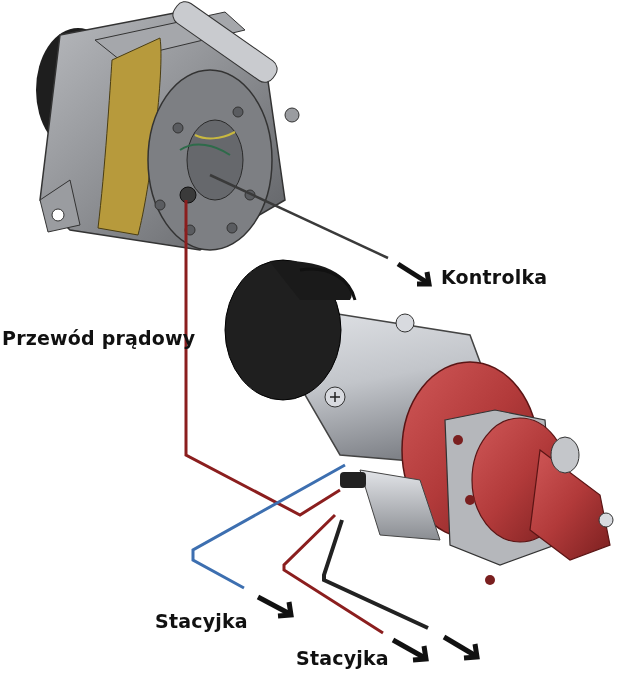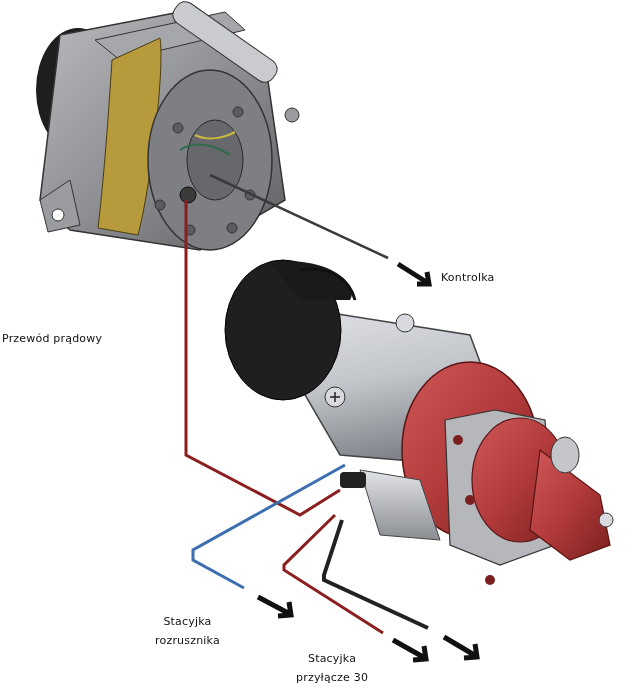--- a/index.html
+++ b/index.html
@@ -1,18 +1,18 @@
 <!DOCTYPE html>
 <html><head>
 <meta charset="utf-8">
 <style>
   html,body{margin:0;padding:0;background:#ffffff;}
   body{width:626px;height:691px;position:relative;overflow:hidden;font-family:"DejaVu Sans","Liberation Sans",sans-serif;}
   #stage{position:absolute;left:0;top:0;width:626px;height:691px;}
-  .label{position:absolute;font-weight:normal;color:#111;font-size:11px;line-height:19px;white-space:nowrap;letter-spacing:0.2px;text-align:center;}
+  .label{position:absolute;font-weight:bold;color:#111;font-size:19px;line-height:19px;white-space:nowrap;letter-spacing:0.2px;}
   .lbl-kontrolka{left:441px;top:268px;}
   .lbl-przewod{left:2px;top:329px;}
   .lbl-przycisk{left:155px;top:612px;}
   .lbl-stacyjka{left:296px;top:649px;}
   .lbl-akumulator{left:492px;top:643px;}
   .label span{display:block;}
 </style>
 </head>
 <body>
 
@@ -110,19 +110,17 @@
       <path d="M444 637 L476 656"></path>
           <path d="M464 658 L477 657 L475 644"></path>
     </g>
   </g>
 </svg>
 
 <div class="label lbl-kontrolka">Kontrolka</div>
 <div class="label lbl-przewod">Przewód prądowy</div>
 <div class="label lbl-przycisk">
   <span>Stacyjka</span>
-  <span>rozrusznika</span>
 </div>
 <div class="label lbl-stacyjka">
   <span>Stacyjka</span>
-  <span>przyłącze 30</span>
 </div>
 </div>
 
 </body></html>

